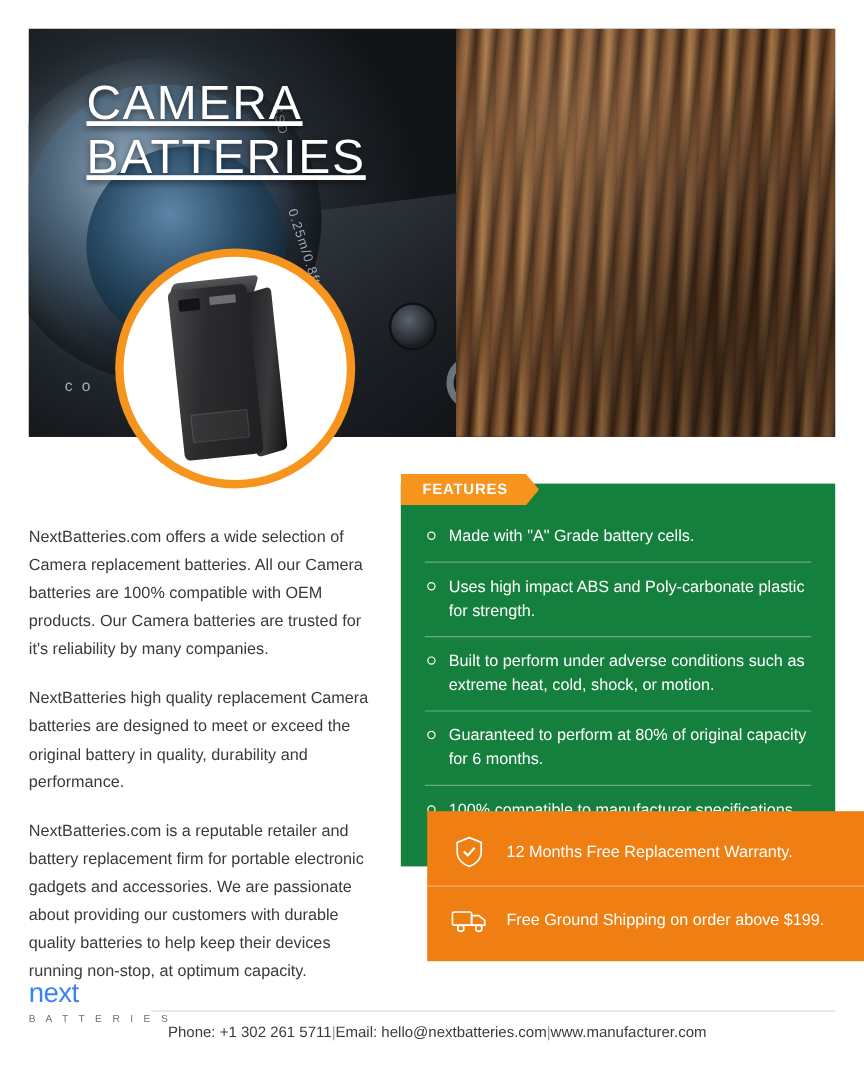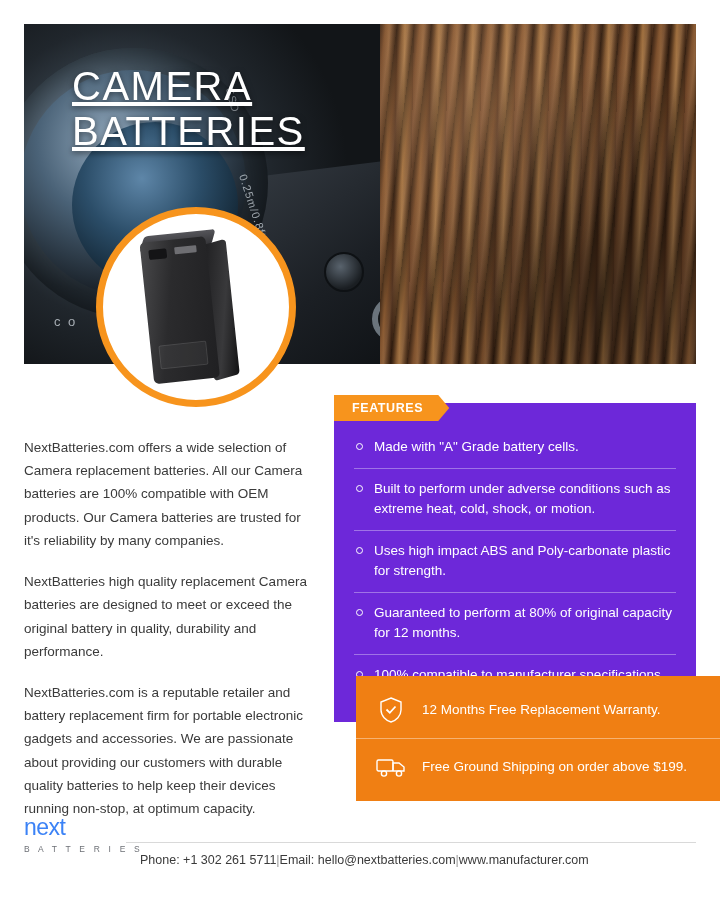--- a/index.html
+++ b/index.html
@@ -229,21 +229,21 @@
     font-size: 13.5px;
     line-height: 1.72;
   }
 
   
   .features {
     position: absolute;
     left: 334px;
     top: 403px;
     width: 362px;
-    background: #6d28d9;
+    background: #15803d;
     padding: 34px 20px 16px 20px;
   }
   .features-ribbon {
     position: absolute;
     left: 0;
     top: -8px;
     height: 26px;
     background: #f7941d;
     color: #ffffff;
     font-size: 12.5px;
@@ -393,29 +393,29 @@
 
   <div class="features">
     <div class="features-ribbon">FEATURES</div>
     <ul class="feat-list">
       <li>
         <span class="feat-bullet"></span>
         <span>Made with "A" Grade battery cells.</span>
       </li>
       <li>
         <span class="feat-bullet"></span>
+        <span>Uses high impact ABS and Poly-carbonate plastic for strength.</span>
+      </li>
+      <li>
+        <span class="feat-bullet"></span>
         <span>Built to perform under adverse conditions such as extreme heat, cold, shock, or motion.</span>
       </li>
       <li>
         <span class="feat-bullet"></span>
-        <span>Uses high impact ABS and Poly-carbonate plastic for strength.</span>
-      </li>
-      <li>
-        <span class="feat-bullet"></span>
-        <span>Guaranteed to perform at 80% of original capacity for 12 months.</span>
+        <span>Guaranteed to perform at 80% of original capacity for 6 months.</span>
       </li>
       <li>
         <span class="feat-bullet"></span>
         <span>100% compatible to manufacturer specifications.</span>
       </li>
     </ul>
   </div>
 
   <div class="offers">
     <div class="offer-row">

